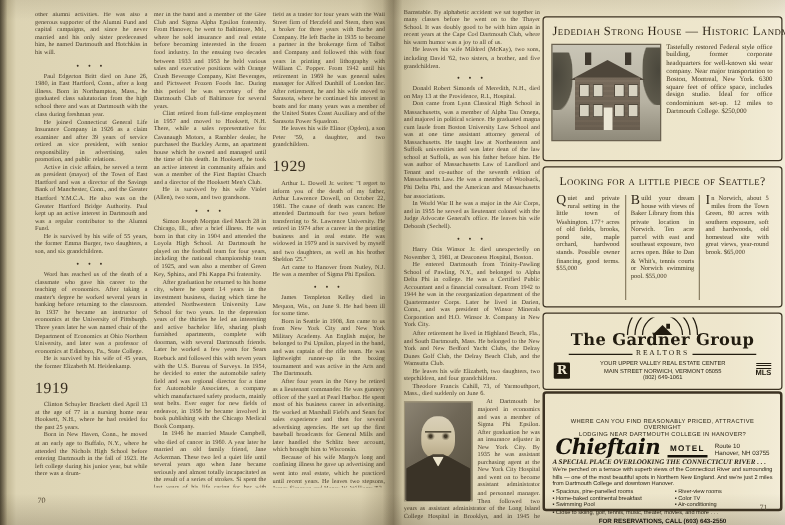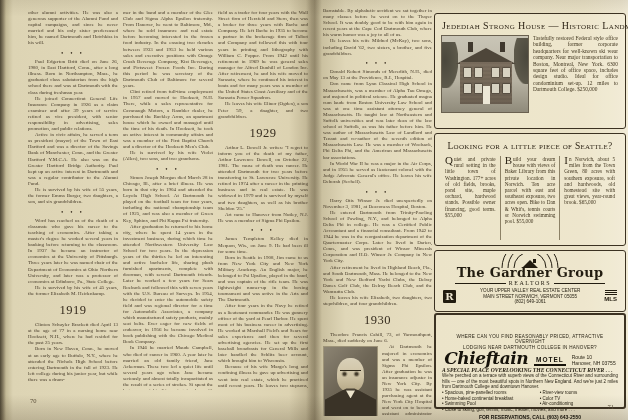--- a/index.html
+++ b/index.html
@@ -19,21 +19,21 @@
   .col{position:absolute;overflow:hidden;text-align:justify;}
   #lcol1{left:22px;top:10px;width:90px;height:380px;}
   #lcol2{left:117px;top:10px;width:90px;height:380px;}
   #lcol3{left:212px;top:10px;width:90px;height:380px;}
   #rcol {left:3px;top:8px;width:109px;height:408px;}
   .col p.obit{margin:0;font-size:5px;line-height:6.1px;text-indent:7px;
     color:#463a29;word-spacing:.2px;}
   .col p.obit.cont{text-indent:0;}
   .divider{text-align:center;font-size:5.5px;letter-spacing:3px;font-weight:bold;
     color:#3d3223;margin:3.5px 0 3px;}
-  .year-heading{text-align:center;font-size:12.5px;letter-spacing:.5px;
+  .year-heading{font-size:12.5px;letter-spacing:.5px;
     color:#352b1d;margin:6px 0 4px;font-weight:normal;}
   .portrait{float:left;width:55px;height:80px;margin:2px 4px 1px 0;position:relative;
     background:linear-gradient(135deg,#8d8574 0%,#6f6757 40%,#57503f 100%);
     box-shadow:0 0 0 1px #9e9478 inset;overflow:hidden;}
   .portrait .p-head{position:absolute;left:14px;top:12px;width:27px;height:34px;
     border-radius:46% 46% 42% 42%;background:linear-gradient(180deg,#d9d0b8 0%,#cfc3a4 55%,#b4a685 100%);}
   .portrait .p-glasses{position:absolute;left:17px;top:24px;width:21px;height:6px;
     border-top:1px solid #2e2718;
     background:
       radial-gradient(circle at 4.5px 3px, rgba(40,32,18,.85) 0 1px, rgba(40,32,18,.25) 2.5px, transparent 3.5px),
@@ -179,21 +179,20 @@
         <p class="obit">He leaves his wife Mildred (McKay), two sons, including David '62, two sisters, a brother, and five grandchildren.</p>
         <div class="divider">• • •</div>
         <p class="obit">Donald Robert Simonds of Meredith, N.H., died on May 13 at the Providence, R.I., Hospital.</p>
         <p class="obit">Don came from Lynn Classical High School in Massachusetts, was a member of Alpha Tau Omega, and majored in political science. He graduated magna cum laude from Boston University Law School and was at one time assistant attorney general of Massachusetts. He taught law at Northeastern and Suffolk universities and was later dean of the law school at Suffolk, as was his father before him. He was author of Massachusetts Law of Landlord and Tenant and co-author of the seventh edition of Massachusetts Law. He was a member of Woolsack, Phi Delta Phi, and the American and Massachusetts bar associations.</p>
         <p class="obit">In World War II he was a major in the Air Corps, and in 1955 he served as lieutenant colonel with the Judge Advocate General's office. He leaves his wife Deborah (Sechell).</p>
         <div class="divider">• • •</div>
         <p class="obit">Harry Otis Winsor Jr. died unexpectedly on November 3, 1981, at Deaconess Hospital, Boston.</p>
         <p class="obit">He entered Dartmouth from Trinity-Pawling School of Pawling, N.Y., and belonged to Alpha Delta Phi in college. He was a Certified Public Accountant and a financial consultant. From 1942 to 1944 he was in the reorganization department of the Quartermaster Corps. Later he lived in Darien, Conn., and was president of Winsor Minerals Corporation and H.O. Winsor Jr. Company in New York City.</p>
         <p class="obit">After retirement he lived in Highland Beach, Fla., and South Dartmouth, Mass. He belonged to the New York and New Bedford Yacht Clubs, the Delray Dunes Golf Club, the Delray Beach Club, and the Wamsutta Club.</p>
         <p class="obit">He leaves his wife Elizabeth, two daughters, two stepchildren, and four grandchildren.</p>
-        <div class="year-heading">1930</div>
         <p class="obit">Theodore Francis Cahill, 73, of Yarmouthport, Mass., died suddenly on June 6.</p>
         <div class="portrait">
           <div class="p-head"></div>
           <div class="p-glasses"></div>
           <div class="p-body"></div>
           <div class="p-collar"></div>
         </div>
         <p class="obit">At Dartmouth he majored in economics and was a member of Sigma Phi Epsilon. After graduation he was an insurance adjuster in New York City. By 1935 he was assistant purchasing agent at the New York City Hospital and went on to become assistant administrator and personnel manager. Then followed two years as assistant administrator of the Long Island College Hospital in Brooklyn, and in 1945 he became administrator of the Brockton, Mass.,</p>
       </div>
 

